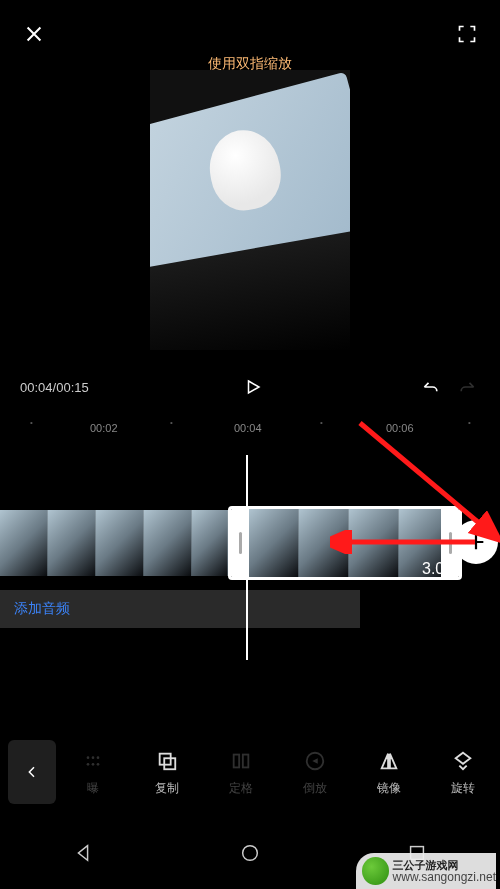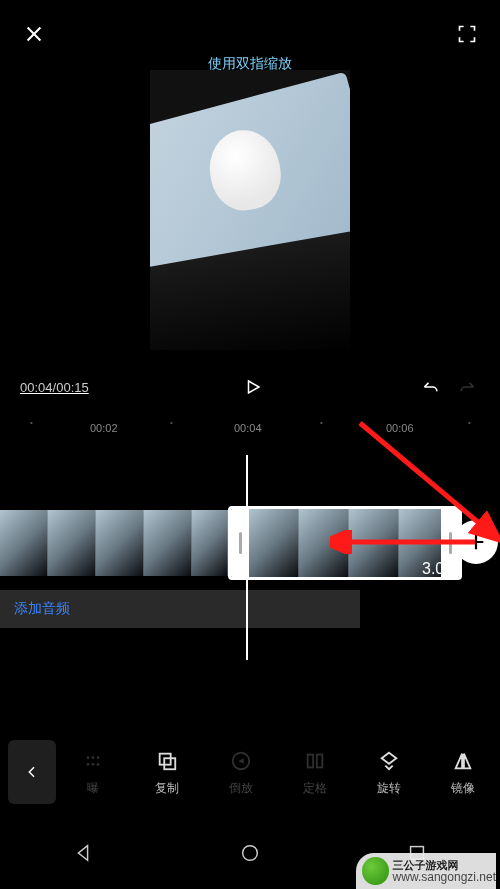--- a/index.html
+++ b/index.html
@@ -38,21 +38,21 @@
     padding: 8px 16px;
     border-radius: 6px;
     font-size: 15px;
   }
   .hint {
     position: absolute;
     top: 55px;
     left: 50%;
     transform: translateX(-50%);
     font-size: 14px;
-    color: #7dd3fc;
+    color: #fdba74;
   }
   .preview {
     position: absolute;
     top: 70px;
     left: 50%;
     transform: translateX(-50%);
     width: 200px;
     height: 280px;
     overflow: hidden;
     background: #111;
@@ -89,21 +89,20 @@
   }
   .controls {
     position: absolute;
     top: 370px;
     left: 0; right: 0;
     display: flex;
     align-items: center;
     justify-content: space-between;
     padding: 0 20px;
     height: 34px;
-    text-decoration: underline;
   }
   .timecode { font-size: 13px; color: #ccc; }
   .play {
     color: #fff;
     width: 26px; height: 26px;
     display: flex; align-items: center; justify-content: center;
   }
   .undo-redo {
     display: flex; gap: 10px;
   }
@@ -401,51 +400,51 @@
           <svg width="22" height="22" viewBox="0 0 24 24" fill="none" stroke="#ddd" stroke-width="2">
             <rect x="4" y="4" width="12" height="12"></rect>
             <rect x="9" y="9" width="12" height="12"></rect>
           </svg>
         </span>
       <span class="lbl">复制</span>
     </div>
     <div class="tool dim">
       <span class="ic">
           <svg width="22" height="22" viewBox="0 0 24 24" fill="none" stroke="#888" stroke-width="2">
+            <rect x="4" y="5" width="6" height="14"></rect>
+            <rect x="14" y="5" width="6" height="14"></rect>
+          </svg>
+        </span>
+      <span class="lbl">定格</span>
+    </div>
+    <div class="tool dim">
+      <span class="ic">
+          <svg width="22" height="22" viewBox="0 0 24 24" fill="none" stroke="#888" stroke-width="2">
             <circle cx="12" cy="12" r="9"></circle>
             <path d="M15 9 L9 12 L15 15 Z" fill="#888" stroke="none"></path>
           </svg>
         </span>
       <span class="lbl">倒放</span>
     </div>
-    <div class="tool dim">
-      <span class="ic">
-          <svg width="22" height="22" viewBox="0 0 24 24" fill="none" stroke="#888" stroke-width="2">
-            <rect x="4" y="5" width="6" height="14"></rect>
-            <rect x="14" y="5" width="6" height="14"></rect>
-          </svg>
-        </span>
-      <span class="lbl">定格</span>
+    <div class="tool">
+      <span class="ic">
+          <svg width="22" height="22" viewBox="0 0 24 24" fill="none" stroke="#ddd" stroke-width="2">
+            <path d="M11 4 L4 20 L11 20 Z M13 4 L20 20 L13 20 Z"></path>
+          </svg>
+        </span>
+      <span class="lbl">镜像</span>
     </div>
     <div class="tool">
       <span class="ic">
           <svg width="22" height="22" viewBox="0 0 24 24" fill="none" stroke="#ddd" stroke-width="2">
             <path d="M12 3 L20 9 L12 15 L4 9 Z"></path>
             <path d="M8 17 L12 21 L16 17"></path>
           </svg>
         </span>
       <span class="lbl">旋转</span>
-    </div>
-    <div class="tool">
-      <span class="ic">
-          <svg width="22" height="22" viewBox="0 0 24 24" fill="none" stroke="#ddd" stroke-width="2">
-            <path d="M11 4 L4 20 L11 20 Z M13 4 L20 20 L13 20 Z"></path>
-          </svg>
-        </span>
-      <span class="lbl">镜像</span>
     </div>
   </div>
 </div>
 
 <div class="navbar">
   <div class="nav-btn">
     <svg width="22" height="22" viewBox="0 0 24 24" fill="none" stroke="#ccc" stroke-width="1.6">
         <path d="M17 4 L7 12 L17 20 Z"></path>
       </svg>
   </div>

